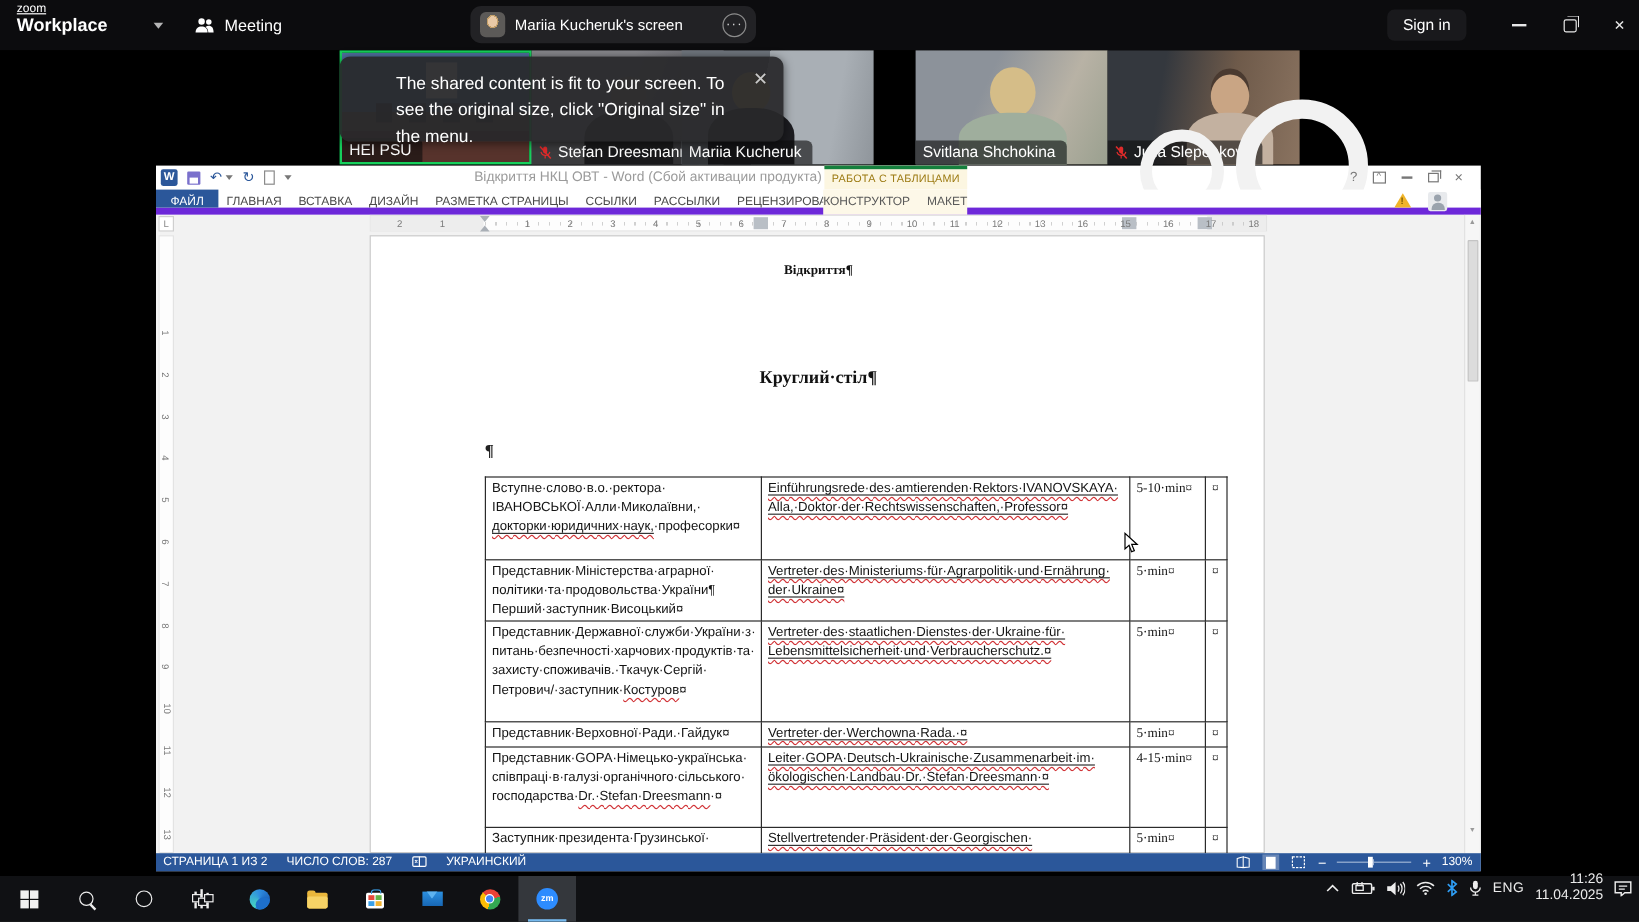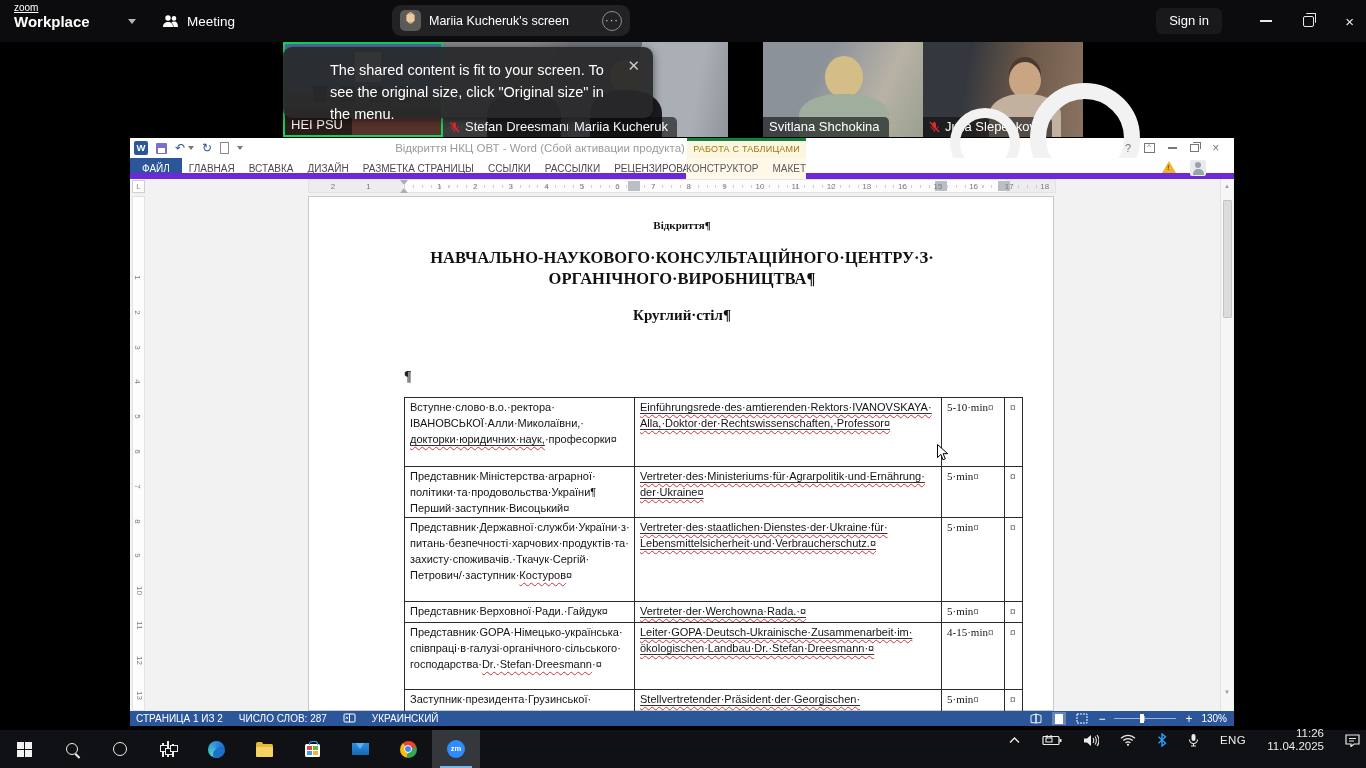--- a/index.html
+++ b/index.html
@@ -152,21 +152,21 @@
   .i-folder:before { content:""; position:absolute; left:0; top:-2px; width:7px; height:3px; background:#eab73c; border-radius:2px 2px 0 0; }
   .i-folder:after { content:""; position:absolute; left:0; top:3px; width:17px; height:10px; background:#f7d366; border-radius:1.5px; }
   .i-store { width:15px; height:13px; background:#fff; border-radius:1.5px; position:relative; margin-top:3px; display:grid; grid-template-columns:5px 5px; grid-template-rows:4px 4px; gap:1px; padding:2px; }
   .i-store:before { content:""; position:absolute; left:4px; top:-3px; width:7px; height:3px; border:1.3px solid #3aa0e8; border-bottom:none; border-radius:3px 3px 0 0; }
   .i-store b:nth-child(1){background:#e5493c;} .i-store b:nth-child(2){background:#63b345;} .i-store b:nth-child(3){background:#3aa0e8;} .i-store b:nth-child(4){background:#f2b332;}
   .i-mail { width:17px; height:12px; background:linear-gradient(#2c90e0,#1767b5); position:relative; overflow:hidden; }
   .i-mail:before { content:""; position:absolute; left:0; top:-6px; width:17px; height:12px; background:#5db2ef; transform:rotate(0); clip-path:polygon(0 0,50% 100%,100% 0); }
   .i-chrome { width:17px; height:17px; border-radius:50%; background:conic-gradient(from -45deg,#ea4335 0 33%,#34a853 33% 66%,#fbbc05 66% 100%); position:relative; }
   .i-chrome:after { content:""; position:absolute; left:4.5px; top:4.5px; width:8px; height:8px; border-radius:50%; background:#4285f4; border:1.6px solid #fff; box-sizing:border-box; }
   .i-zm { width:18px; height:18px; border-radius:50%; background:#2d8cff; color:#fff; font-size:7.5px; font-weight:700; text-align:center; line-height:18px; }
-  #tray { position:absolute; right:6px; top:0; height:20px; display:flex; align-items:center; gap:21px; color:#ececec; }
+  #tray { position:absolute; right:6px; top:0; height:20px; display:flex; align-items:center; gap:9px; color:#ececec; }
   #tray svg { display:block; }
   .lang { font-size:11.5px; letter-spacing:.5px; }
   .clock { text-align:right; font-size:11.5px; line-height:13px; }
 </style>
 </head>
 <body>
 
 <div id="topbar">
   <div class="brand">
     <span class="z1">zoom</span>
@@ -335,22 +335,20 @@
         <span class="vnum" style="top: 319.6px;">8</span>
         <span class="vnum" style="top: 354.4px;">9</span>
         <span class="vnum" style="top: 389.2px;">10</span>
         <span class="vnum" style="top: 424px;">11</span>
         <span class="vnum" style="top: 458.8px;">12</span>
         <span class="vnum" style="top: 493.6px;">13</span>
       </div>
 
     <div id="page">
       <div class="dh" id="t1">Відкриття¶</div>
-      <div class="dh" id="t2">НАВЧАЛЬНО-НАУКОВОГО·​КОНСУЛЬТАЦІЙНОГО·​ЦЕНТРУ·​З·​
-ОРГАНІЧНОГО·​ВИРОБНИЦТВА¶</div>
       <div class="dh" id="t3">Круглий·​стіл¶</div>
       <div id="emptyp">¶</div>
       <table id="doc-table">
           <tbody>
             <tr style="height: 69px;">
               <td class="c-ua"><span>Вступне·​слово·​в.о.·​ректора·​ІВАНОВСЬКОЇ·​Алли·​Миколаївни,·​</span><span class="ul"><span class="sq">докторки·​юридичних·​наук,</span></span><span>·​професорки¤</span></td>
               <td class="c-de"><span class="ul"><span class="sq">Einführungsrede·​des·​amtierenden·​Rektors·​IVANOVSKAYA·​Alla,·​Doktor·​der·​Rechtswissenschaften,·​Professor¤</span></span></td>
               <td class="c-time">5-10·​min¤</td>
               <td class="c-end">¤</td>
             </tr>

